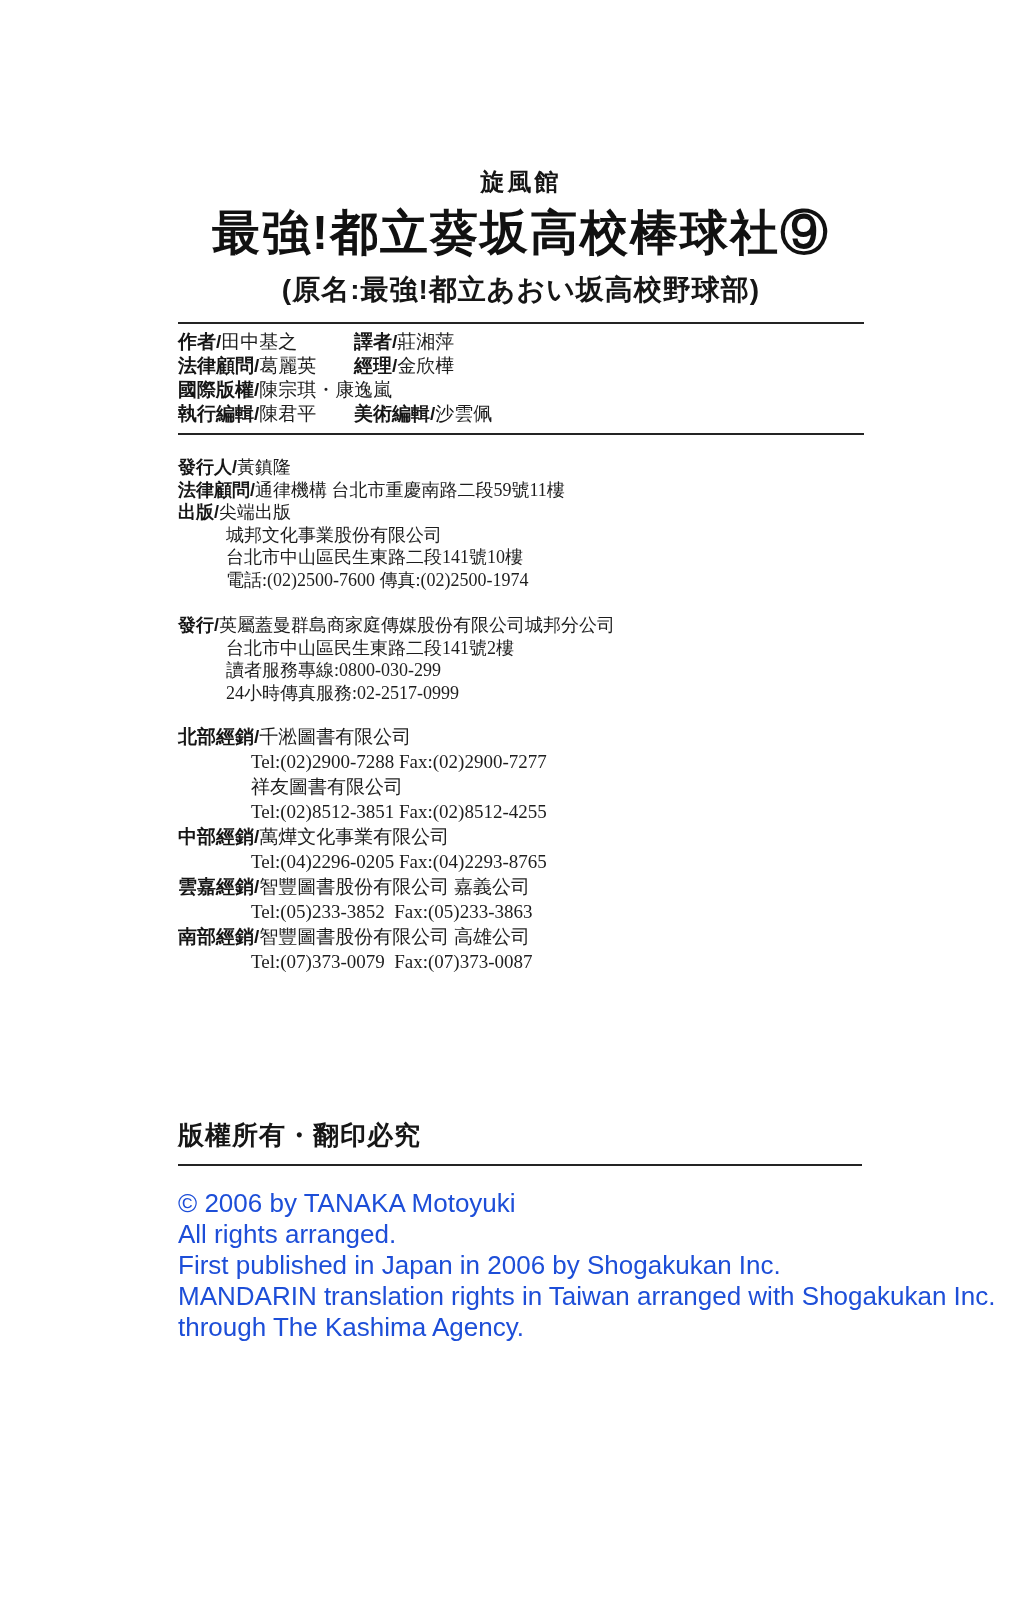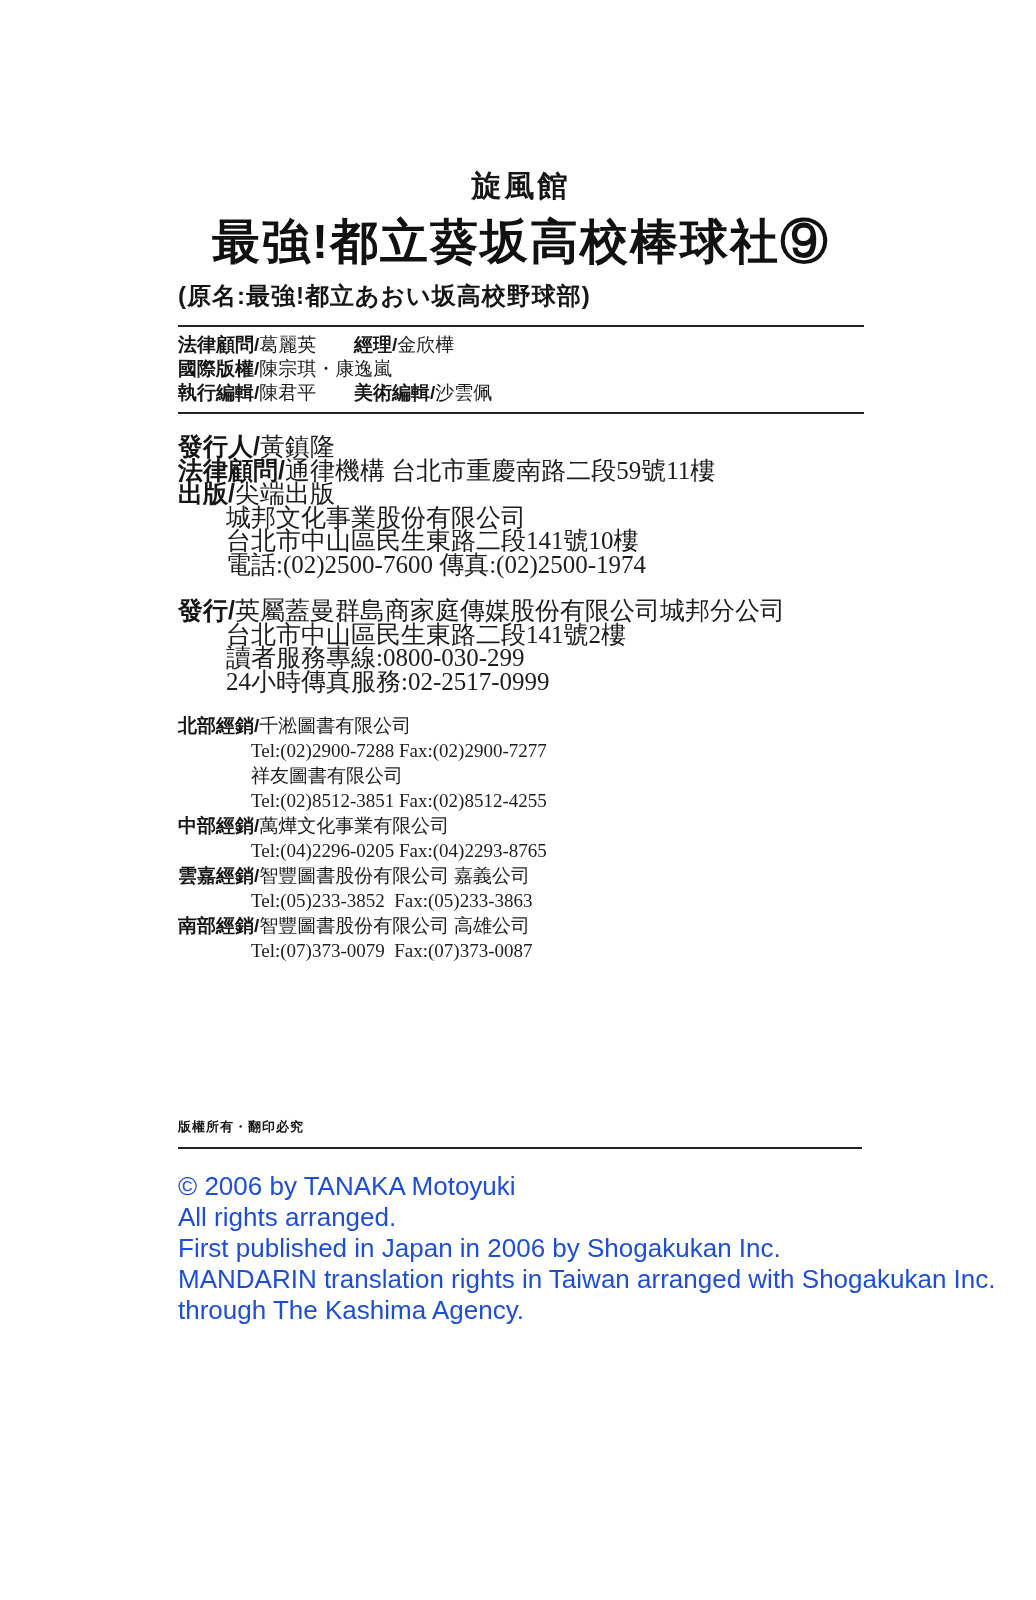--- a/index.html
+++ b/index.html
@@ -17,38 +17,38 @@
     overflow: hidden;
   }
   .masthead {
     position: absolute;
     top: 166px;
     left: 178px;
     width: 686px;
   }
   .imprint {
     text-align: center;
-    font-size: 30px;
+    font-size: 24px;
     font-weight: 700;
     letter-spacing: 3px;
     color: #161616;
   }
   .book-title {
     margin-top: 3px;
     text-align: center;
     font-size: 48px;
     font-weight: 700;
     letter-spacing: 2px;
     white-space: nowrap;
     color: #111111;
   }
   .original-title {
     margin-top: 6px;
-    text-align: left;
-    font-size: 24px;
+    text-align: center;
+    font-size: 28px;
     font-weight: 700;
     letter-spacing: 1px;
     white-space: nowrap;
     color: #161616;
   }
   .rule {
     border: 0;
     border-top: 2px solid #242424;
     margin: 0;
   }
@@ -66,41 +66,41 @@
     font-weight: 700;
     color: #161616;
   }
   .val {
     font-family: "Liberation Serif", serif;
     font-weight: 400;
     color: #1d1d1d;
     white-space: pre-wrap;
   }
   .pub-block {
-    font-size: 25px;
+    font-size: 18px;
     line-height: 22.5px;
   }
   .pub-block.first { margin-top: 21px; }
   .pub-block.gap   { margin-top: 23px; }
   .dist-block {
     margin-top: 20px;
     font-size: 19px;
     line-height: 25px;
   }
   .line { white-space: nowrap; }
   .line.ind-48 { padding-left: 48px; }
   .line.ind-73 { padding-left: 73px; }
   .legal {
     position: absolute;
     top: 1118px;
     left: 178px;
     width: 708px;
   }
   .rights-notice {
-    font-size: 13px;
+    font-size: 26px;
     font-weight: 700;
     letter-spacing: 1px;
     color: #161616;
   }
   .legal .rule { margin-top: 11px; width: 684px; }
   .copyright-block {
     margin-top: 22px;
     font-size: 26px;
     line-height: 31px;
     color: #1d4ed8;
@@ -125,20 +125,23 @@
 <div class="page">
 
   <div class="masthead">
     <div class="imprint">旋風館</div>
     <div class="book-title">最強!都立葵坂高校棒球社⑨</div>
     <div class="original-title">(原名:最強!都立あおい坂高校野球部)</div>
 
     <hr class="rule rule-1">
 
     <div class="credits">
+      <div class="credit-row">
+        <span class="credit-cell c1"><span class="lbl">作者/</span><span class="val">田中基之</span></span><span class="credit-cell"><span class="lbl">譯者/</span><span class="val">莊湘萍</span></span>
+      </div>
       <div class="credit-row">
         <span class="credit-cell c1"><span class="lbl">法律顧問/</span><span class="val">葛麗英</span></span><span class="credit-cell"><span class="lbl">經理/</span><span class="val">金欣樺</span></span>
       </div>
       <div class="credit-row">
         <span class="credit-cell"><span class="lbl">國際版權/</span><span class="val">陳宗琪・康逸嵐</span></span>
       </div>
       <div class="credit-row">
         <span class="credit-cell c1"><span class="lbl">執行編輯/</span><span class="val">陳君平</span></span><span class="credit-cell"><span class="lbl">美術編輯/</span><span class="val">沙雲佩</span></span>
       </div>
     </div>

